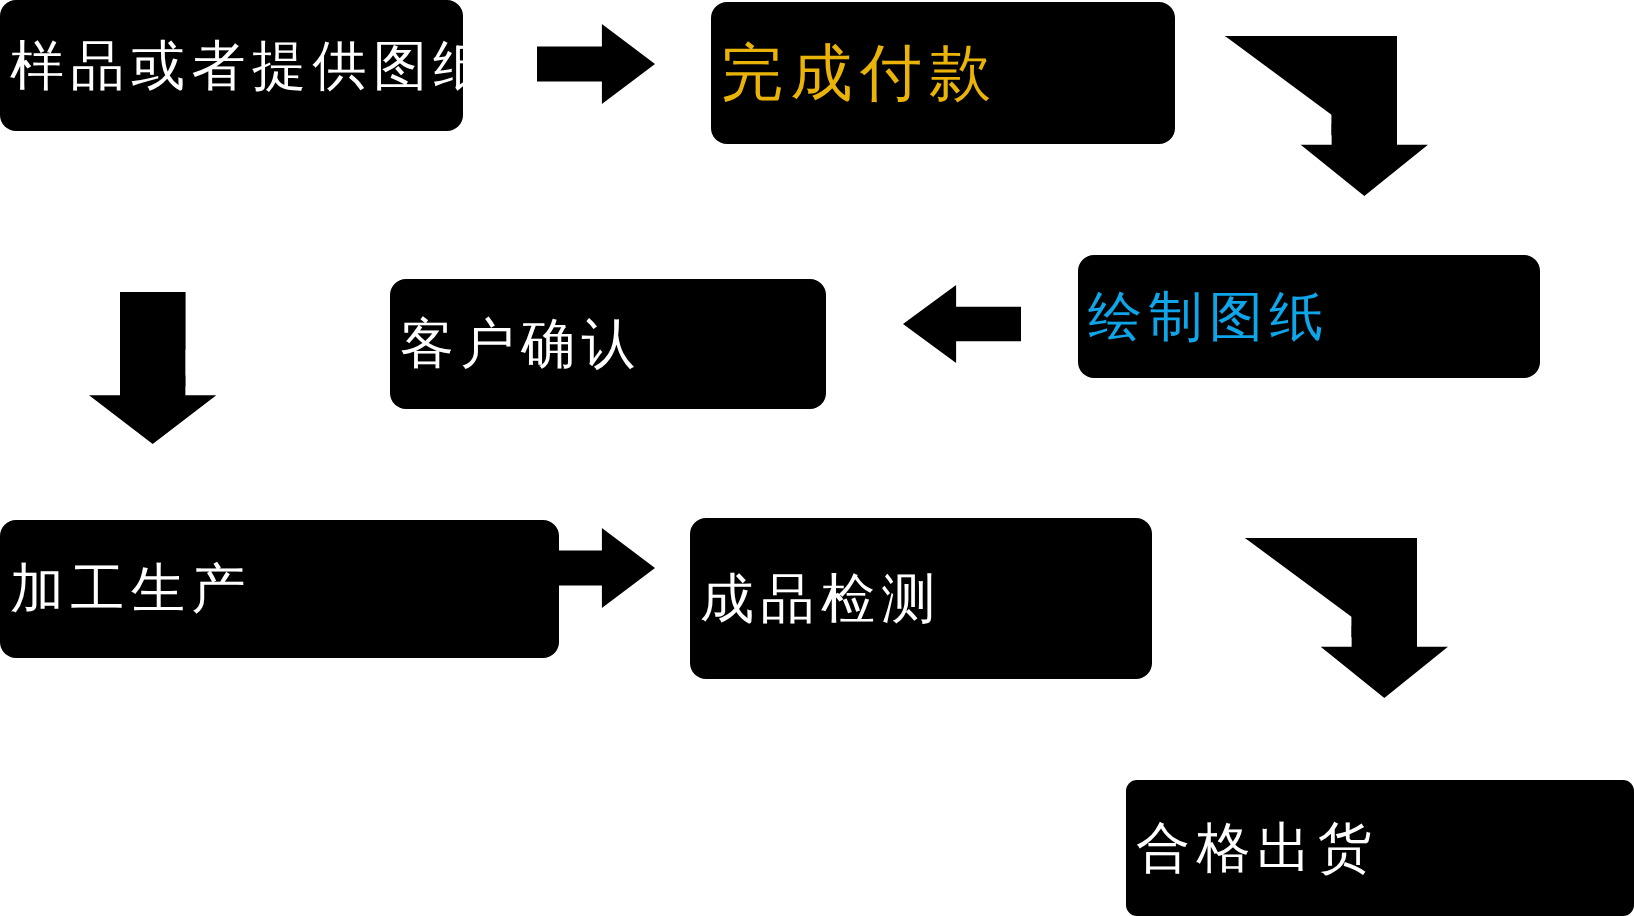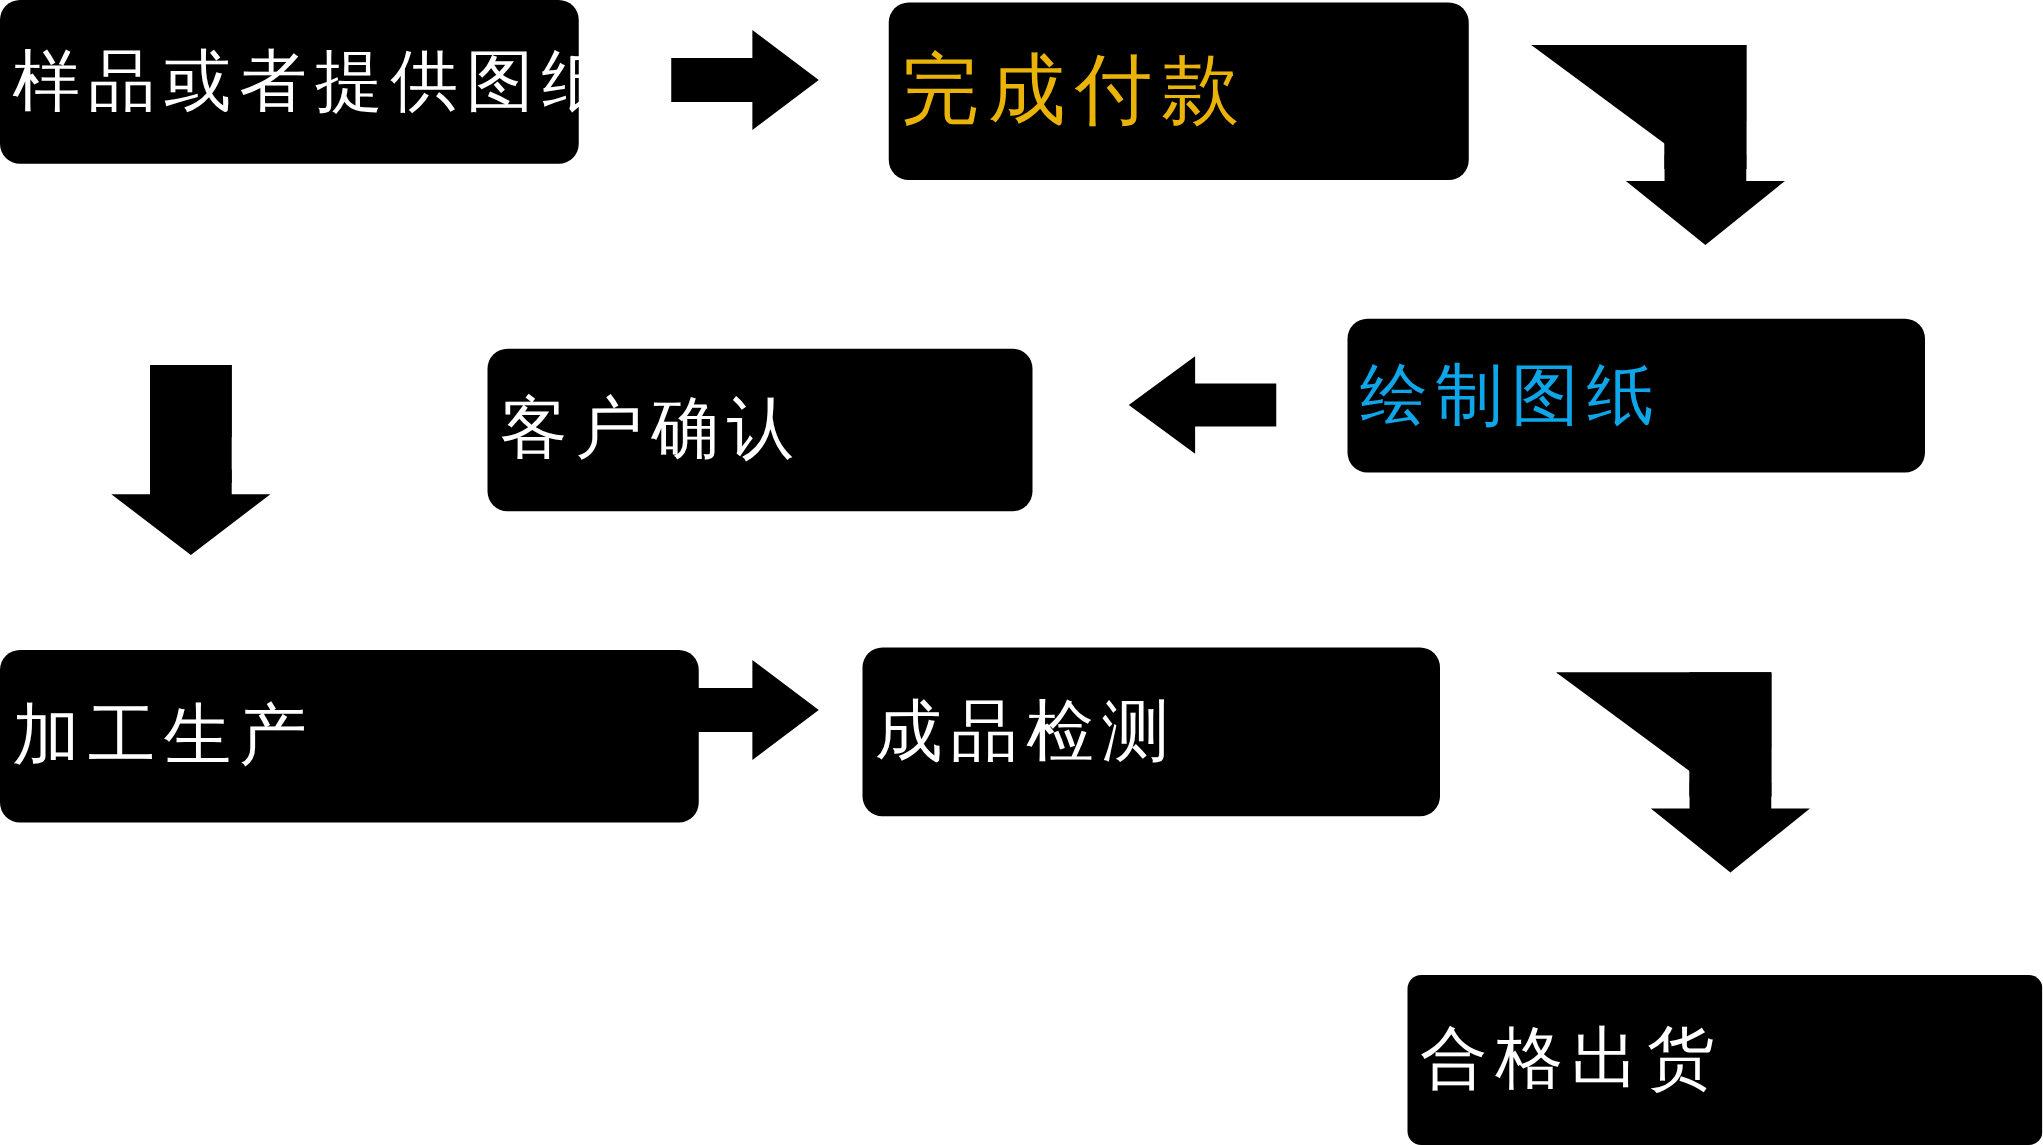--- a/index.html
+++ b/index.html
@@ -61,21 +61,21 @@
     </div>
     <div class="node" style="left: 1058px; top: 255px; width: 462px; height: 123px; background: rgb(0, 0, 0); color: #0ea5e9; font-size: 54px; margin-left: 20px;">
       <span class="node-label">绘制图纸</span>
     </div>
     <div class="node" style="left: 390px; top: 255px; width: 436px; height: 130px; background: rgb(0, 0, 0); color: rgb(255, 255, 255); font-size: 54px; margin-top: 24px;">
       <span class="node-label">客户确认</span>
     </div>
     <div class="node" style="left: 0px; top: 520px; width: 559px; height: 138px; background: rgb(0, 0, 0); color: rgb(255, 255, 255); font-size: 54px;">
       <span class="node-label">加工生产</span>
     </div>
-    <div class="node" style="left: 690px; top: 518px; width: 462px; height: 135px; background: rgb(0, 0, 0); color: rgb(255, 255, 255); font-size: 54px;">
+    <div class="node" style="left: 690px; top: 518px; width: 462px; height: 161px; background: rgb(0, 0, 0); color: rgb(255, 255, 255); font-size: 54px;">
       <span class="node-label">成品检测</span>
     </div>
     <div class="node" style="left: 1126px; top: 780px; width: 508px; height: 136px; background: rgb(0, 0, 0); color: rgb(255, 255, 255); font-size: 54px; border-radius: 11px;">
       <span class="node-label">合格出货</span>
     </div>
     <div class="arrow" style="left: 537px; top: 24px; width: 118px; height: 80px;">
       <svg viewBox="0 0 100 100" preserveAspectRatio="none">
         <polygon points="0,28 55,28 55,0 100,50 55,100 55,72 0,72"></polygon>
       </svg>
     </div>

